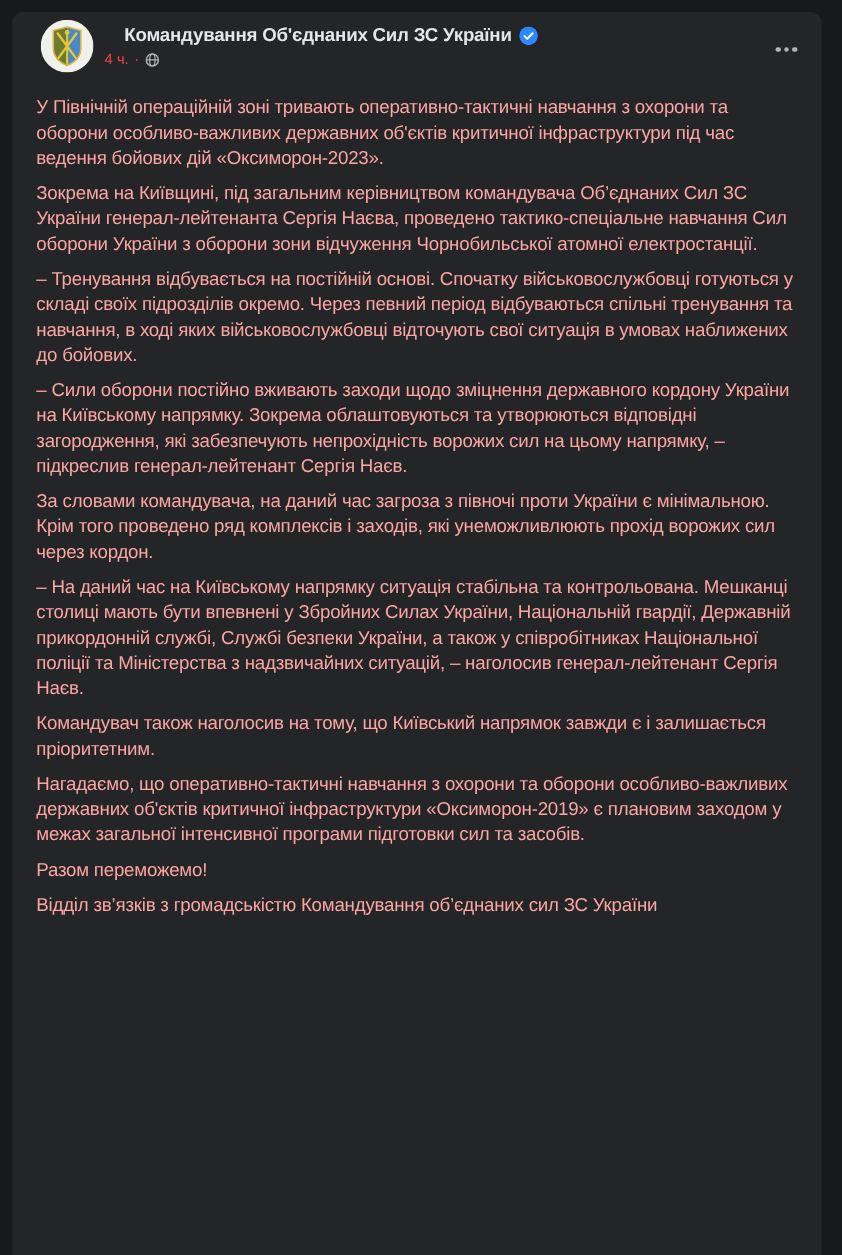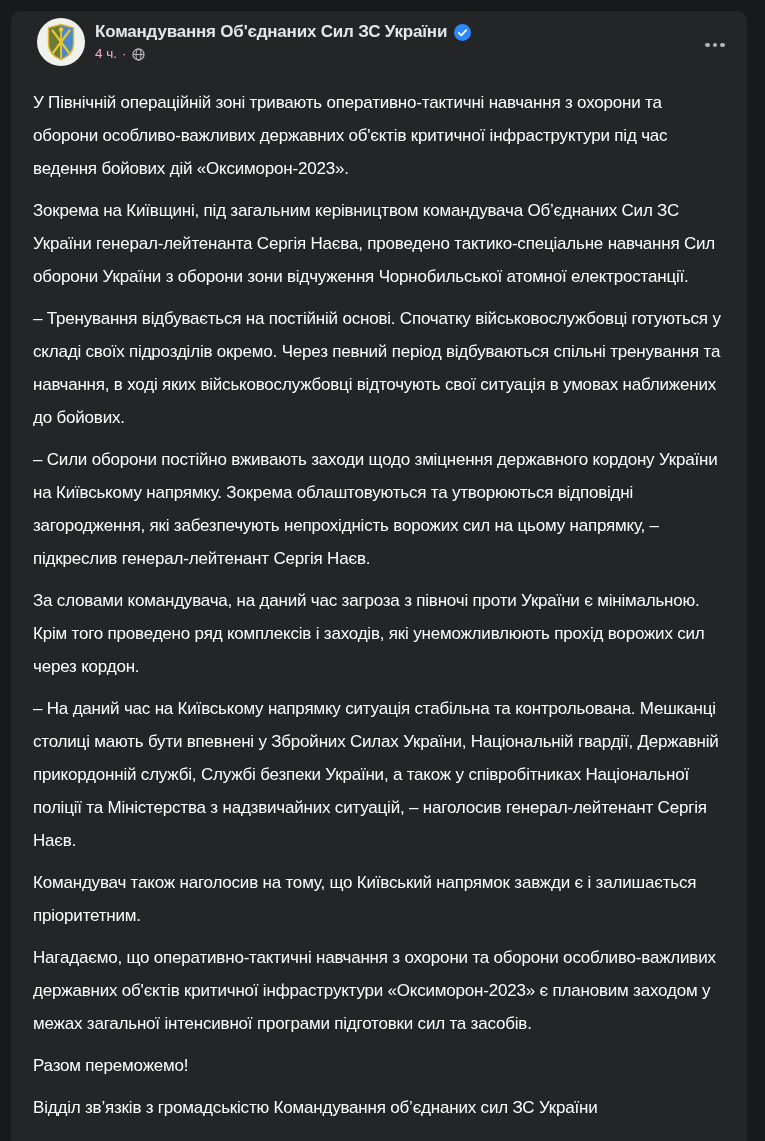--- a/index.html
+++ b/index.html
@@ -46,31 +46,32 @@
     display: flex;
     align-items: center;
     gap: 7px;
   }
   .page-name {
     color: #e4e6eb;
     font-size: 17px;
     font-weight: 700;
     letter-spacing: -0.2px;
     cursor: pointer;
+    margin-left: 18px;
   }
   .verified-badge {
     display: inline-flex;
     width: 17px;
     height: 17px;
   }
   .meta-row {
     display: flex;
     align-items: center;
     gap: 5px;
-    color: #f9a8d4;
+    color: #ef4444;
     font-size: 13.5px;
   }
   .meta-row .timestamp { cursor: pointer; }
   .globe-icon {
     display: inline-flex;
     width: 13px;
     height: 13px;
     margin-top: 1px;
   }
   .more-button {
@@ -90,23 +91,23 @@
     width: 4.5px;
     height: 4.5px;
     border-radius: 50%;
     background: #b0b3b8;
   }
   .post-body {
     padding: 20px 22px 0 22px;
   }
   .post-body p {
     margin: 0 0 9px 0;
-    color: #ffffff;
+    color: #fca5a5;
     font-size: 17px;
-    line-height: 33px;
+    line-height: 23px;
     letter-spacing: -0.2px;
     white-space: pre-wrap;
   }
 </style>
 </head>
 <body>
 
 <article class="post-card">
 
   <header class="post-header">
@@ -156,18 +157,18 @@
   </header>
 
   <div class="post-body">
     <p>У Північній операційній зоні тривають оперативно-тактичні навчання з охорони та оборони особливо-важливих державних об'єктів критичної інфраструктури під час ведення бойових дій «Оксиморон-2023».</p>
     <p>Зокрема на Київщині, під загальним керівництвом командувача Об’єднаних Сил ЗС України генерал-лейтенанта Сергія Наєва, проведено тактико-спеціальне навчання Сил оборони України з оборони зони відчуження Чорнобильської атомної електростанції.</p>
     <p>– Тренування відбувається на постійній основі. Спочатку військовослужбовці готуються у складі своїх підрозділів окремо. Через певний період відбуваються спільні тренування та навчання, в ході яких військовослужбовці відточують свої ситуація в умовах наближених до бойових.</p>
     <p>– Сили оборони постійно вживають заходи щодо зміцнення державного кордону України на Київському напрямку. Зокрема облаштовуються та утворюються відповідні загородження, які забезпечують непрохідність ворожих сил на цьому напрямку, – підкреслив генерал-лейтенант Сергія Наєв.</p>
     <p>За словами командувача, на даний час загроза з півночі проти України є мінімальною. Крім того проведено ряд комплексів і заходів, які унеможливлюють прохід ворожих сил через кордон.</p>
     <p>– На даний час на Київському напрямку ситуація стабільна та контрольована. Мешканці столиці мають бути впевнені у Збройних Силах України, Національній гвардії, Державній прикордонній службі, Службі безпеки України, а також у співробітниках Національної поліції та Міністерства з надзвичайних ситуацій, – наголосив генерал-лейтенант Сергія Наєв.</p>
     <p>Командувач також наголосив на тому, що Київський напрямок завжди є і залишається пріоритетним.</p>
-    <p>Нагадаємо, що оперативно-тактичні навчання з охорони та оборони особливо-важливих державних об'єктів критичної інфраструктури «Оксиморон-2023» є плановим заходом у межах загальної інтенсивної програми підготовки сил та засобів.</p>
+    <p>Нагадаємо, що оперативно-тактичні навчання з охорони та оборони особливо-важливих державних об'єктів критичної інфраструктури «Оксиморон-2019» є плановим заходом у межах загальної інтенсивної програми підготовки сил та засобів.</p>
     <p>Разом переможемо!</p>
     <p>Відділ зв’язків з громадськістю Командування об’єднаних сил ЗС України</p>
   </div>
 
 </article>
 
 </body></html>

